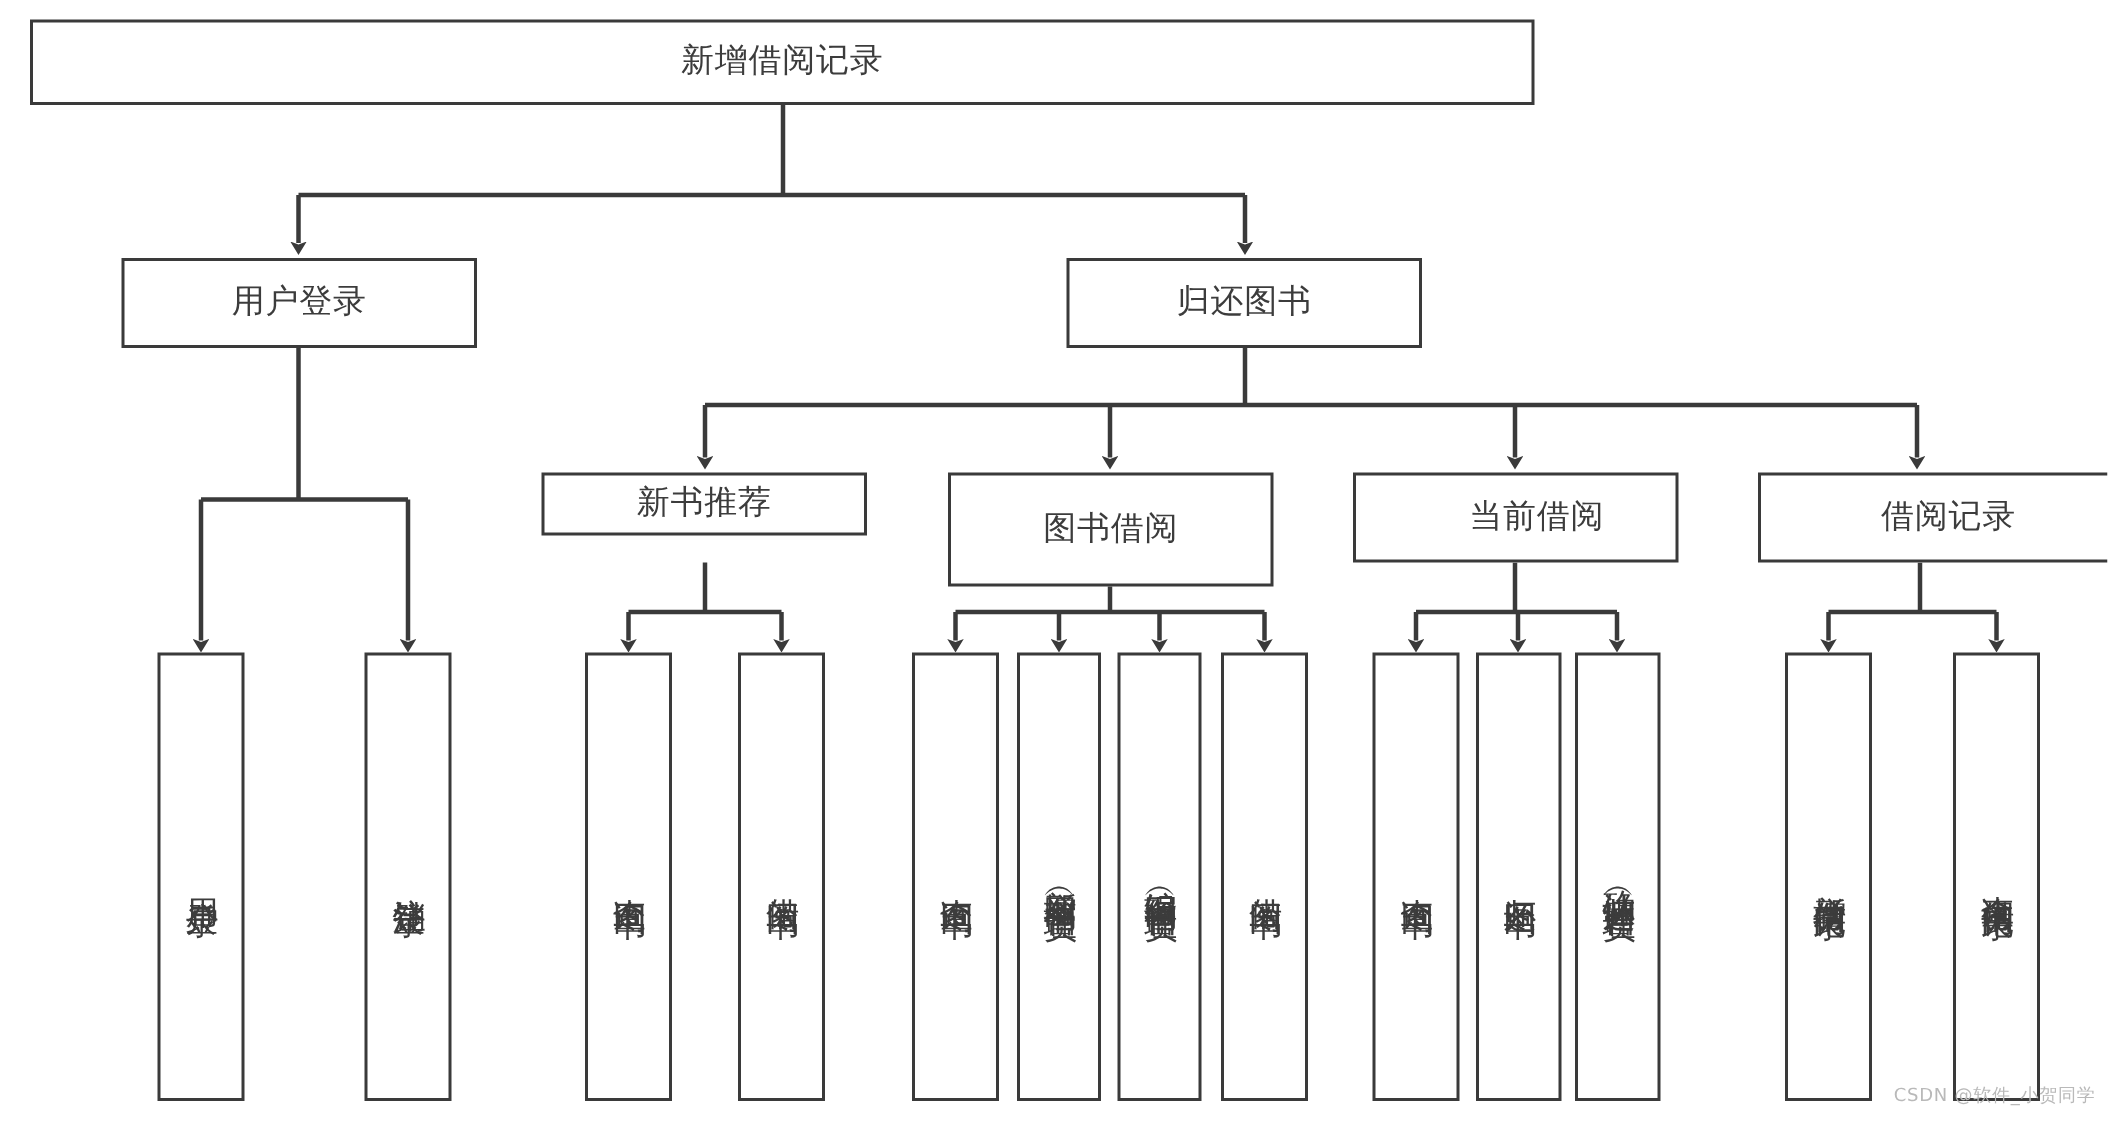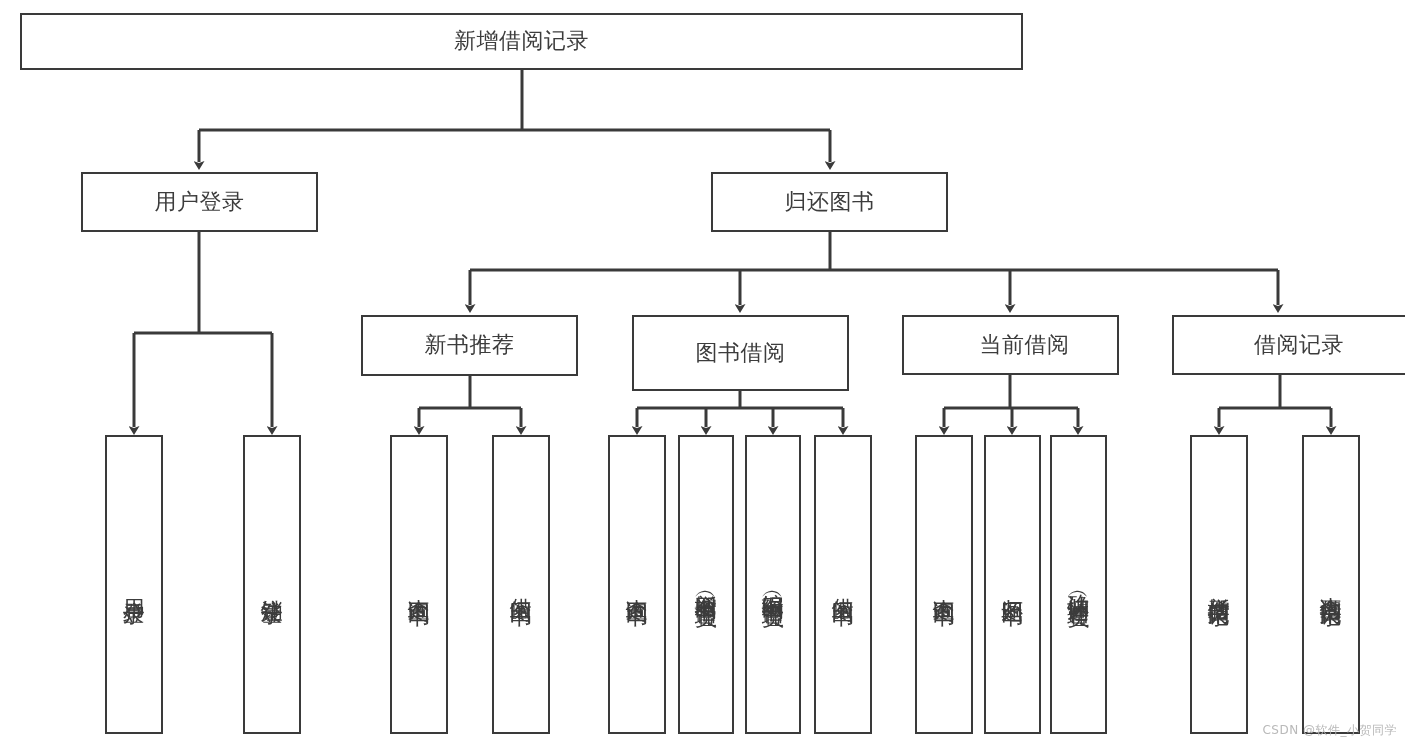--- a/index.html
+++ b/index.html
@@ -128,21 +128,21 @@
   </div>
 
   <div class="node horiz" style="left:81px; top:172px; width:237px; height:60px;">
     <span class="label">用户登录</span>
   </div>
 
   <div class="node horiz" style="left:711px; top:172px; width:237px; height:60px;">
     <span class="label">归还图书</span>
   </div>
 
-  <div class="node horiz" style="left:361px; top:315px; width:217px; height:61px;">
+  <div class="node horiz" style="left:361px; top:315px; width:217px; height:42px;">
     <span class="label">新书推荐</span>
   </div>
 
   <div class="node horiz" style="left:632px; top:315px; width:217px; height:76px;">
     <span class="label">图书借阅</span>
   </div>
 
   <div class="node horiz" style="left:902px; top:315px; width:217px; height:60px;padding-left:28px;">
     <span class="label">当前借阅</span>
   </div>

